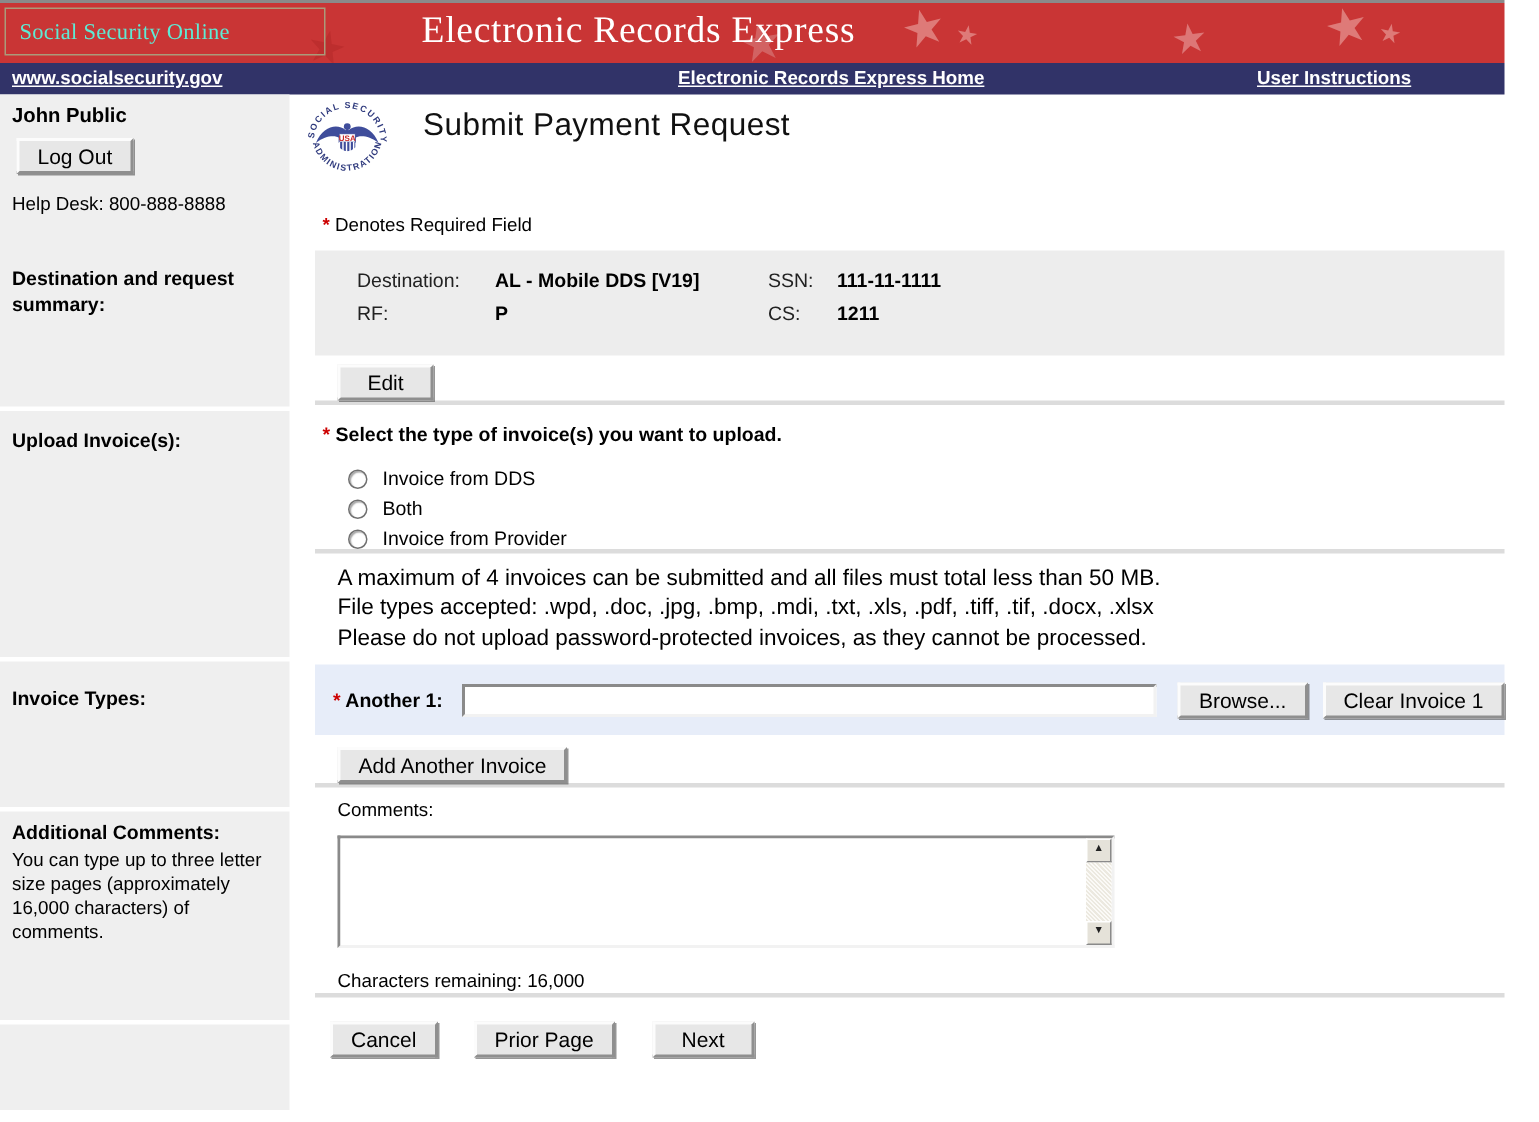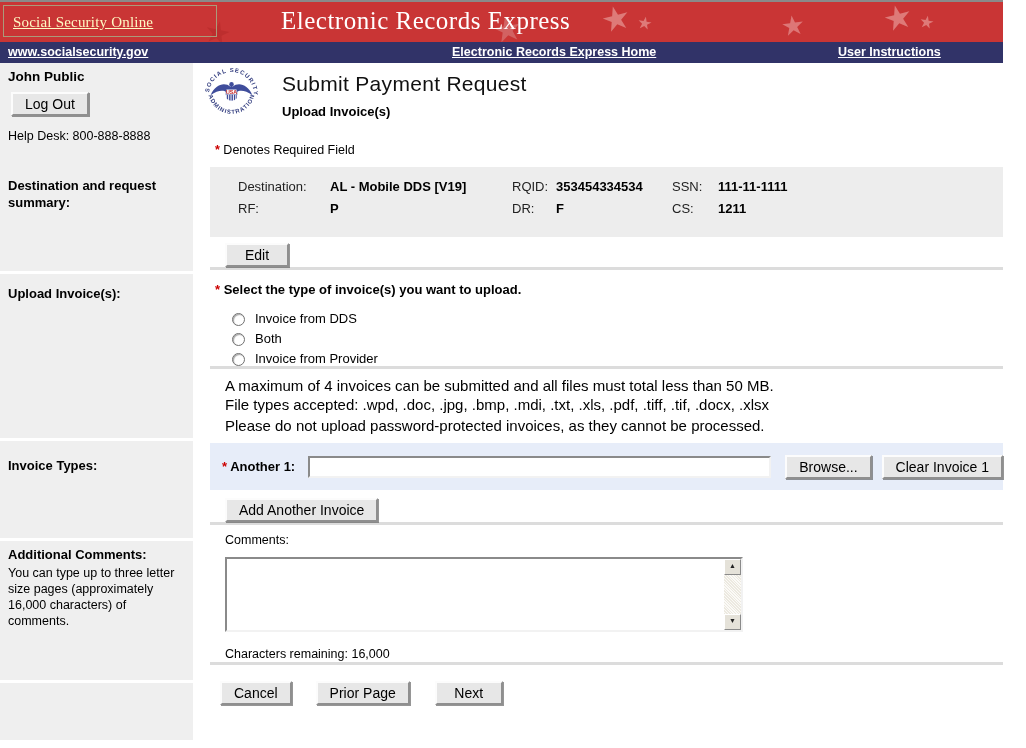--- a/index.html
+++ b/index.html
@@ -4,21 +4,21 @@
 <style>
   html,body{margin:0;padding:0;background:#fff;}
   body{width:1026px;height:748px;overflow:hidden;font-family:"Liberation Sans",sans-serif;color:#000;}
   #app{position:relative;width:1026px;height:748px;background:#fff;}
 
   
   .topline{position:absolute;top:0;left:0;width:1003px;height:2px;background:#8a8a8a;}
   .banner{position:absolute;top:2px;left:0;width:1003px;height:40px;background:#c93535;overflow:hidden;}
   .brand-box{position:absolute;top:3px;left:3px;width:214px;height:32px;border:1px solid #ab9a7a;
              line-height:32px;padding-left:9px;box-sizing:border-box;
-             font-family:"Liberation Serif",serif;font-size:15px;color:#fef9c3;letter-spacing:.2px;z-index:3;text-decoration:underline;}
+             font-family:"Liberation Serif",serif;font-size:15px;color:#5eead4;letter-spacing:.2px;z-index:3;}
   .banner-title{position:absolute;top:5px;left:281px;font-family:"Liberation Serif",serif;
                 font-size:25px;color:#fff;letter-spacing:.5px;z-index:2;}
   .star{position:absolute;line-height:1;z-index:1;}
   .star.sA{left:492px;top:10px;font-size:34px;color:#d56e6e;opacity:.8;transform:rotate(-10deg);}
   .star.sB1{left:601px;top:0px;font-size:33px;color:#de7a78;transform:rotate(-14deg);}
   .star.sB2{left:637px;top:13px;font-size:17px;color:#de7a78;transform:rotate(10deg);}
   .star.sC{left:781px;top:11px;font-size:27px;color:#dd7676;transform:rotate(-8deg);}
   .star.sD1{left:883px;top:-1px;font-size:33px;color:#de7a78;transform:rotate(-14deg);}
   .star.sD2{left:919px;top:12px;font-size:17px;color:#de7a78;transform:rotate(10deg);}
   .star.sE{left:204px;top:16px;font-size:30px;color:#bd2e2e;transform:rotate(12deg);}
@@ -177,44 +177,35 @@
           <rect x="24" y="33" width="12" height="10" fill="#fff"></rect>
           <rect x="25" y="33" width="1.5" height="10" fill="#3f4d9b"></rect>
           <rect x="27.5" y="33" width="1.5" height="10" fill="#3f4d9b"></rect>
           <rect x="30" y="33" width="1.5" height="10" fill="#3f4d9b"></rect>
           <rect x="32.5" y="33" width="1.5" height="10" fill="#3f4d9b"></rect>
           <rect x="35" y="33" width="1.5" height="10" fill="#3f4d9b"></rect>
         </g>
       </svg>
       <div class="title-block">
         <div class="page-title">Submit Payment Request</div>
-        <div class="page-subtitle">Upload Invoice(s)</div>
       </div>
     </div>
 
     <div class="required-note">
       <span class="req">*</span>
       <span>Denotes Required Field</span>
     </div>
 
     <div class="summary-box">
       <div class="sum-col1">
         <div>
           <span class="sum-lbl">Destination:</span><span class="sum-val">AL - Mobile DDS [V19]</span>
         </div>
         <div>
           <span class="sum-lbl">RF:</span><span class="sum-val">P</span>
-        </div>
-      </div>
-      <div class="sum-col2">
-        <div>
-          <span class="sum-lbl">RQID:</span><span class="sum-val">353454334534</span>
-        </div>
-        <div>
-          <span class="sum-lbl">DR:</span><span class="sum-val">F</span>
         </div>
       </div>
       <div class="sum-col3">
         <div>
           <span class="sum-lbl">SSN:</span><span class="sum-val">111-11-1111</span>
         </div>
         <div>
           <span class="sum-lbl">CS:</span><span class="sum-val">1211</span>
         </div>
       </div>

